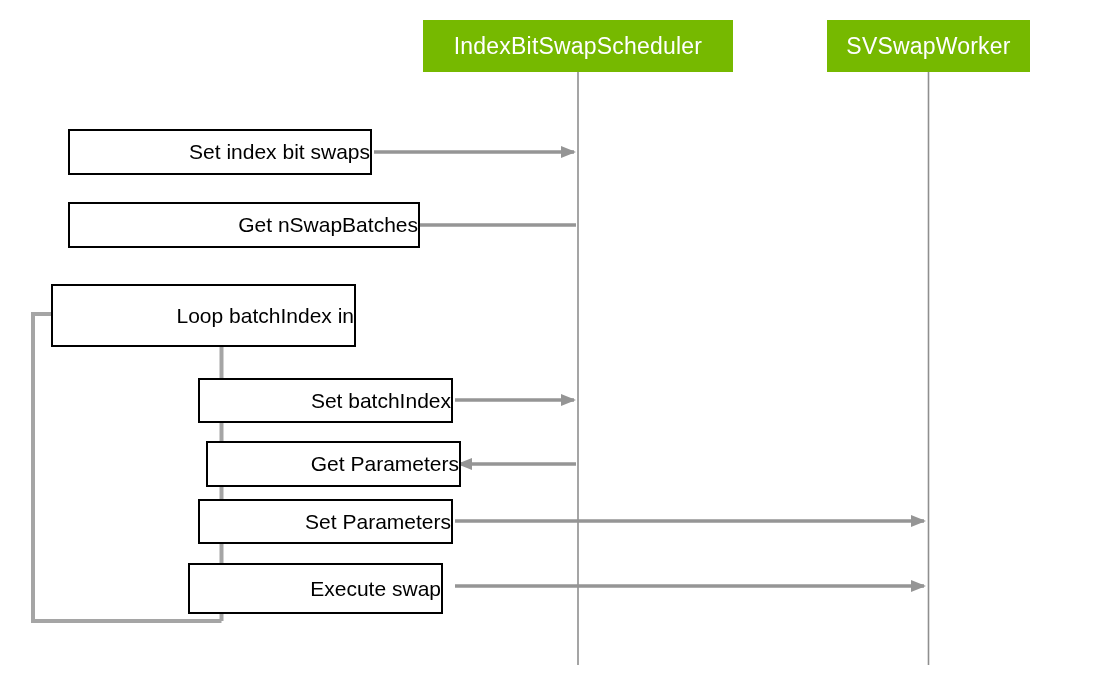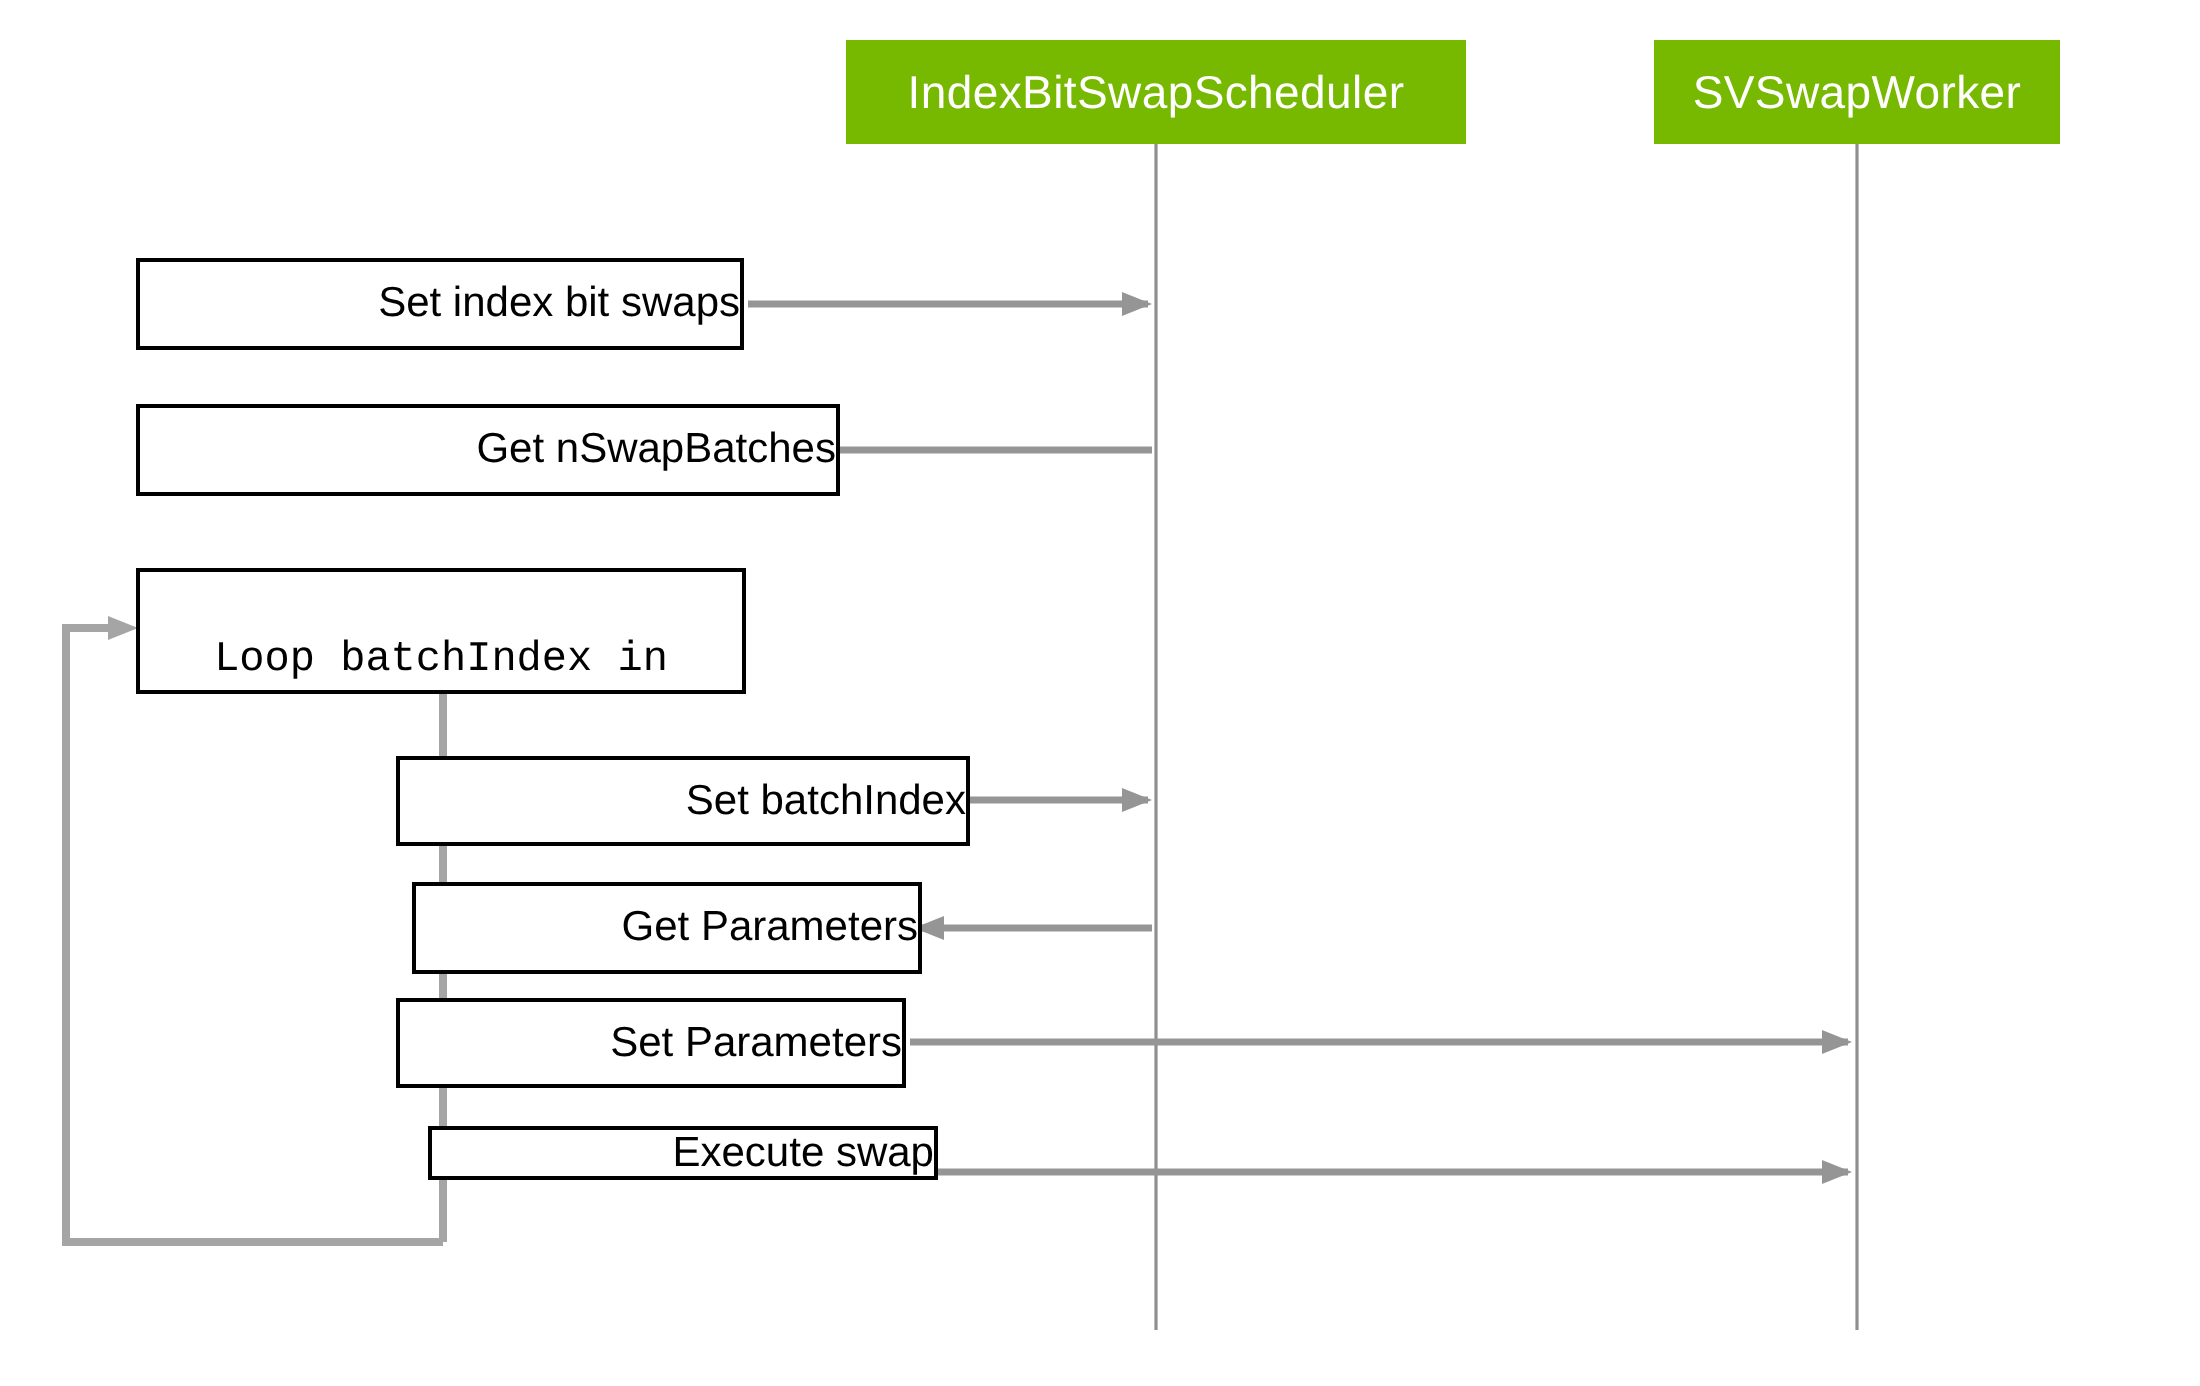--- a/index.html
+++ b/index.html
@@ -44,26 +44,26 @@
     color: var(--box_text, #000000);
     display: flex;
     align-items: center;
     justify-content: flex-end;
     text-align: center;
     font-size: 21px;
     z-index: 2;
   }
   .box-set-index-bit-swaps { left: 68px;  top: 129px; width: 304px; height: 46px; }
   .box-get-nswapbatches    { left: 68px;  top: 202px; width: 352px; height: 46px; }
-  .box-loop                { left: 68px;  top: 284px; width: 305px; height: 63px;
-                             flex-direction: column; line-height: 1.32; font-family: Liberation Mono, monospace; }
-  .box-set-batchindex      { left: 198px; top: 378px; width: 287px; height: 45px; }
+  .box-loop                { left: 51px;  top: 284px; width: 305px; height: 63px;
+                             flex-direction: row; line-height: 1.32; }
+  .box-set-batchindex      { left: 198px; top: 378px; width: 255px; height: 45px; }
   .box-get-parameters      { left: 206px; top: 441px; width: 255px; height: 46px; }
   .box-set-parameters      { left: 198px; top: 499px; width: 255px; height: 45px; }
-  .box-execute-swap        { left: 214px; top: 563px; width: 255px; height: 27px; }
+  .box-execute-swap        { left: 188px; top: 563px; width: 255px; height: 51px; }
 
   .lifeline      { stroke: var(--lifeline, #8f8f8f); stroke-width: 1.6px; }
   .msg-arrow     { stroke: var(--arrow, #959595); stroke-width: 3.5px; fill: none; }
   .loop-wire     { stroke: var(--loop_line, #a5a5a5); stroke-width: 4px; fill: none; }
   .arrowhead-msg  { fill: var(--arrow, #959595); }
   .arrowhead-loop { fill: var(--loop_line, #a5a5a5); }
 </style>
 </head>
 <body>
 

